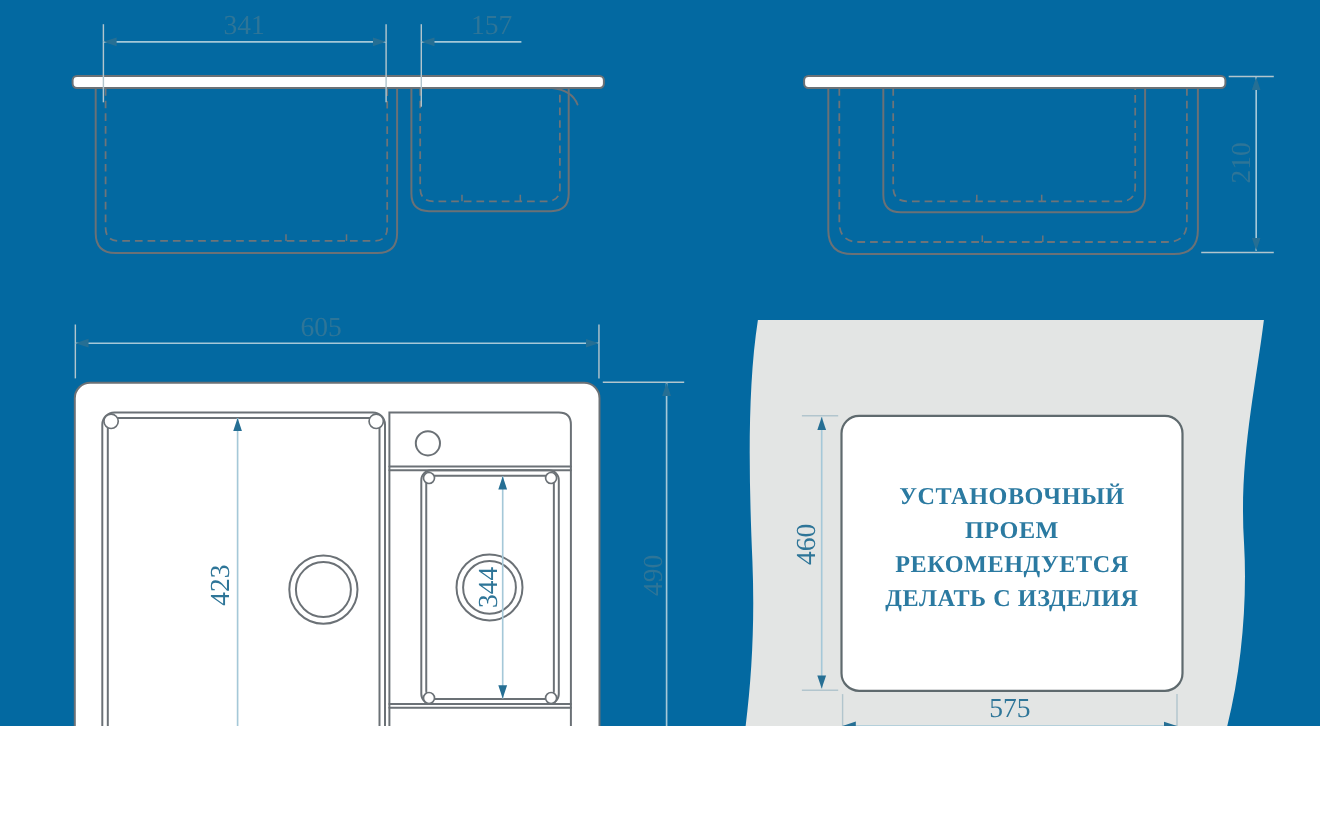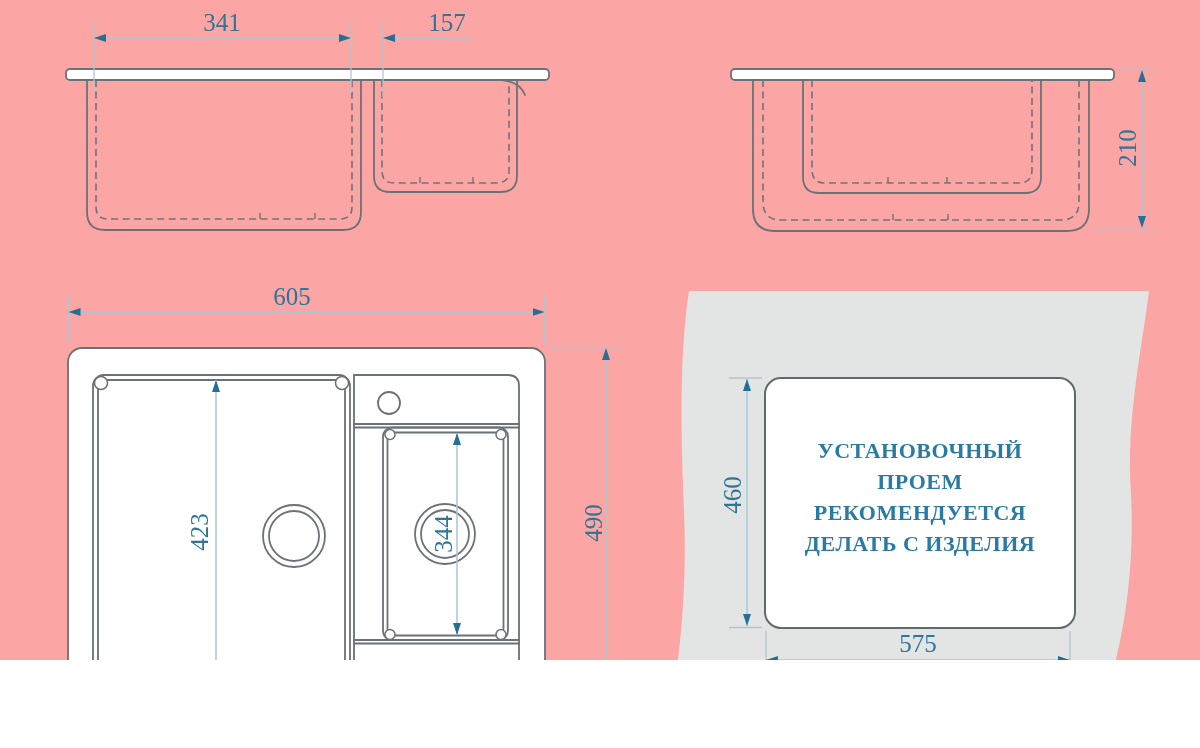--- a/index.html
+++ b/index.html
@@ -1,16 +1,16 @@
 <!DOCTYPE html>
 <html><head>
 <meta charset="utf-8">
 <style>
   html,body{margin:0;padding:0;background:#fff;}
-  .canvas{position:relative;width:1200px;height:660px;background:#fca5a5;overflow:hidden;
+  .canvas{position:relative;width:1200px;height:660px;background:#0369a1;overflow:hidden;
           font-family:"Liberation Serif",serif;}
   svg{display:block}
   .dl   {stroke:#6b7176;stroke-width:1.8;fill:none;stroke-linecap:round;}
   .dlw  {stroke:#6b7176;stroke-width:1.8;fill:#ffffff;}
   .dash {stroke:#6e7479;stroke-width:1.6;fill:none;stroke-dasharray:7 4.5;}
   .tick {stroke:#6e7479;stroke-width:1.4;fill:none;}
   .ext  {stroke:#b2c5cd;stroke-width:1.3;fill:none;}
   .dim  {stroke:#a5c8d8;stroke-width:1.5;fill:none;}
   .cc   {fill:#ffffff;stroke:#6b7176;stroke-width:1.5;}
   .num  {font-family:"Liberation Serif",serif;font-size:25px;fill:#2e7598;}

